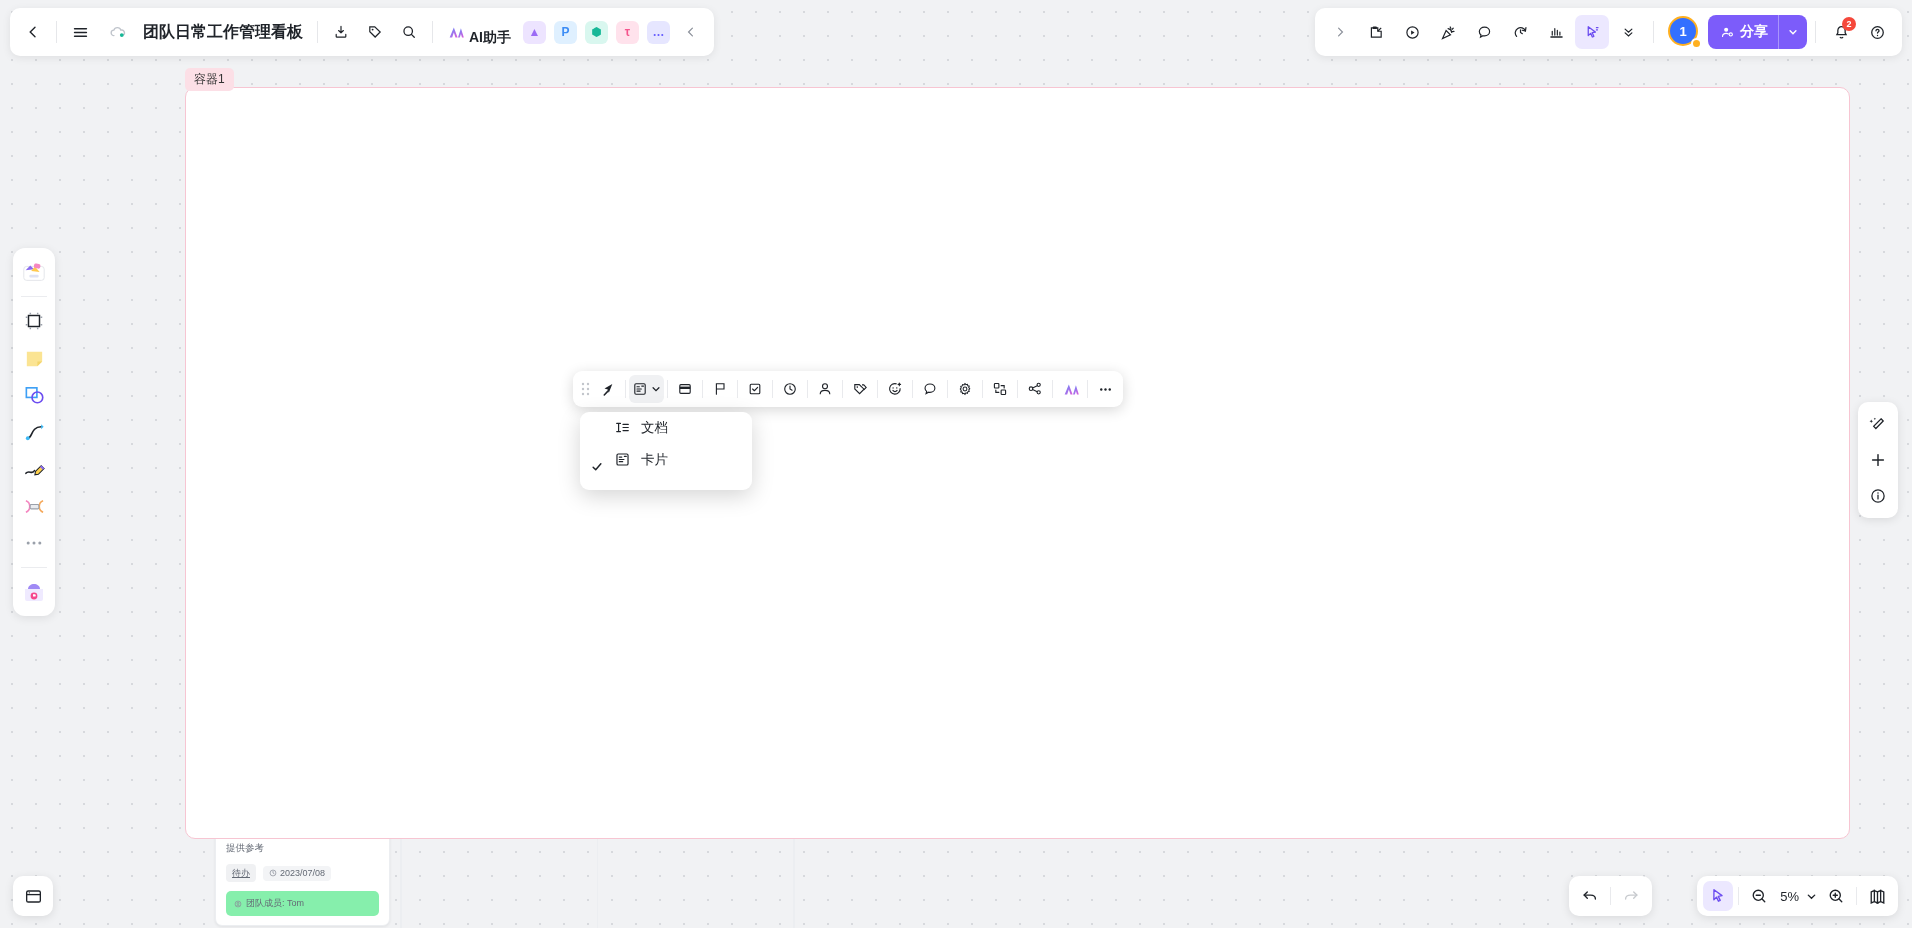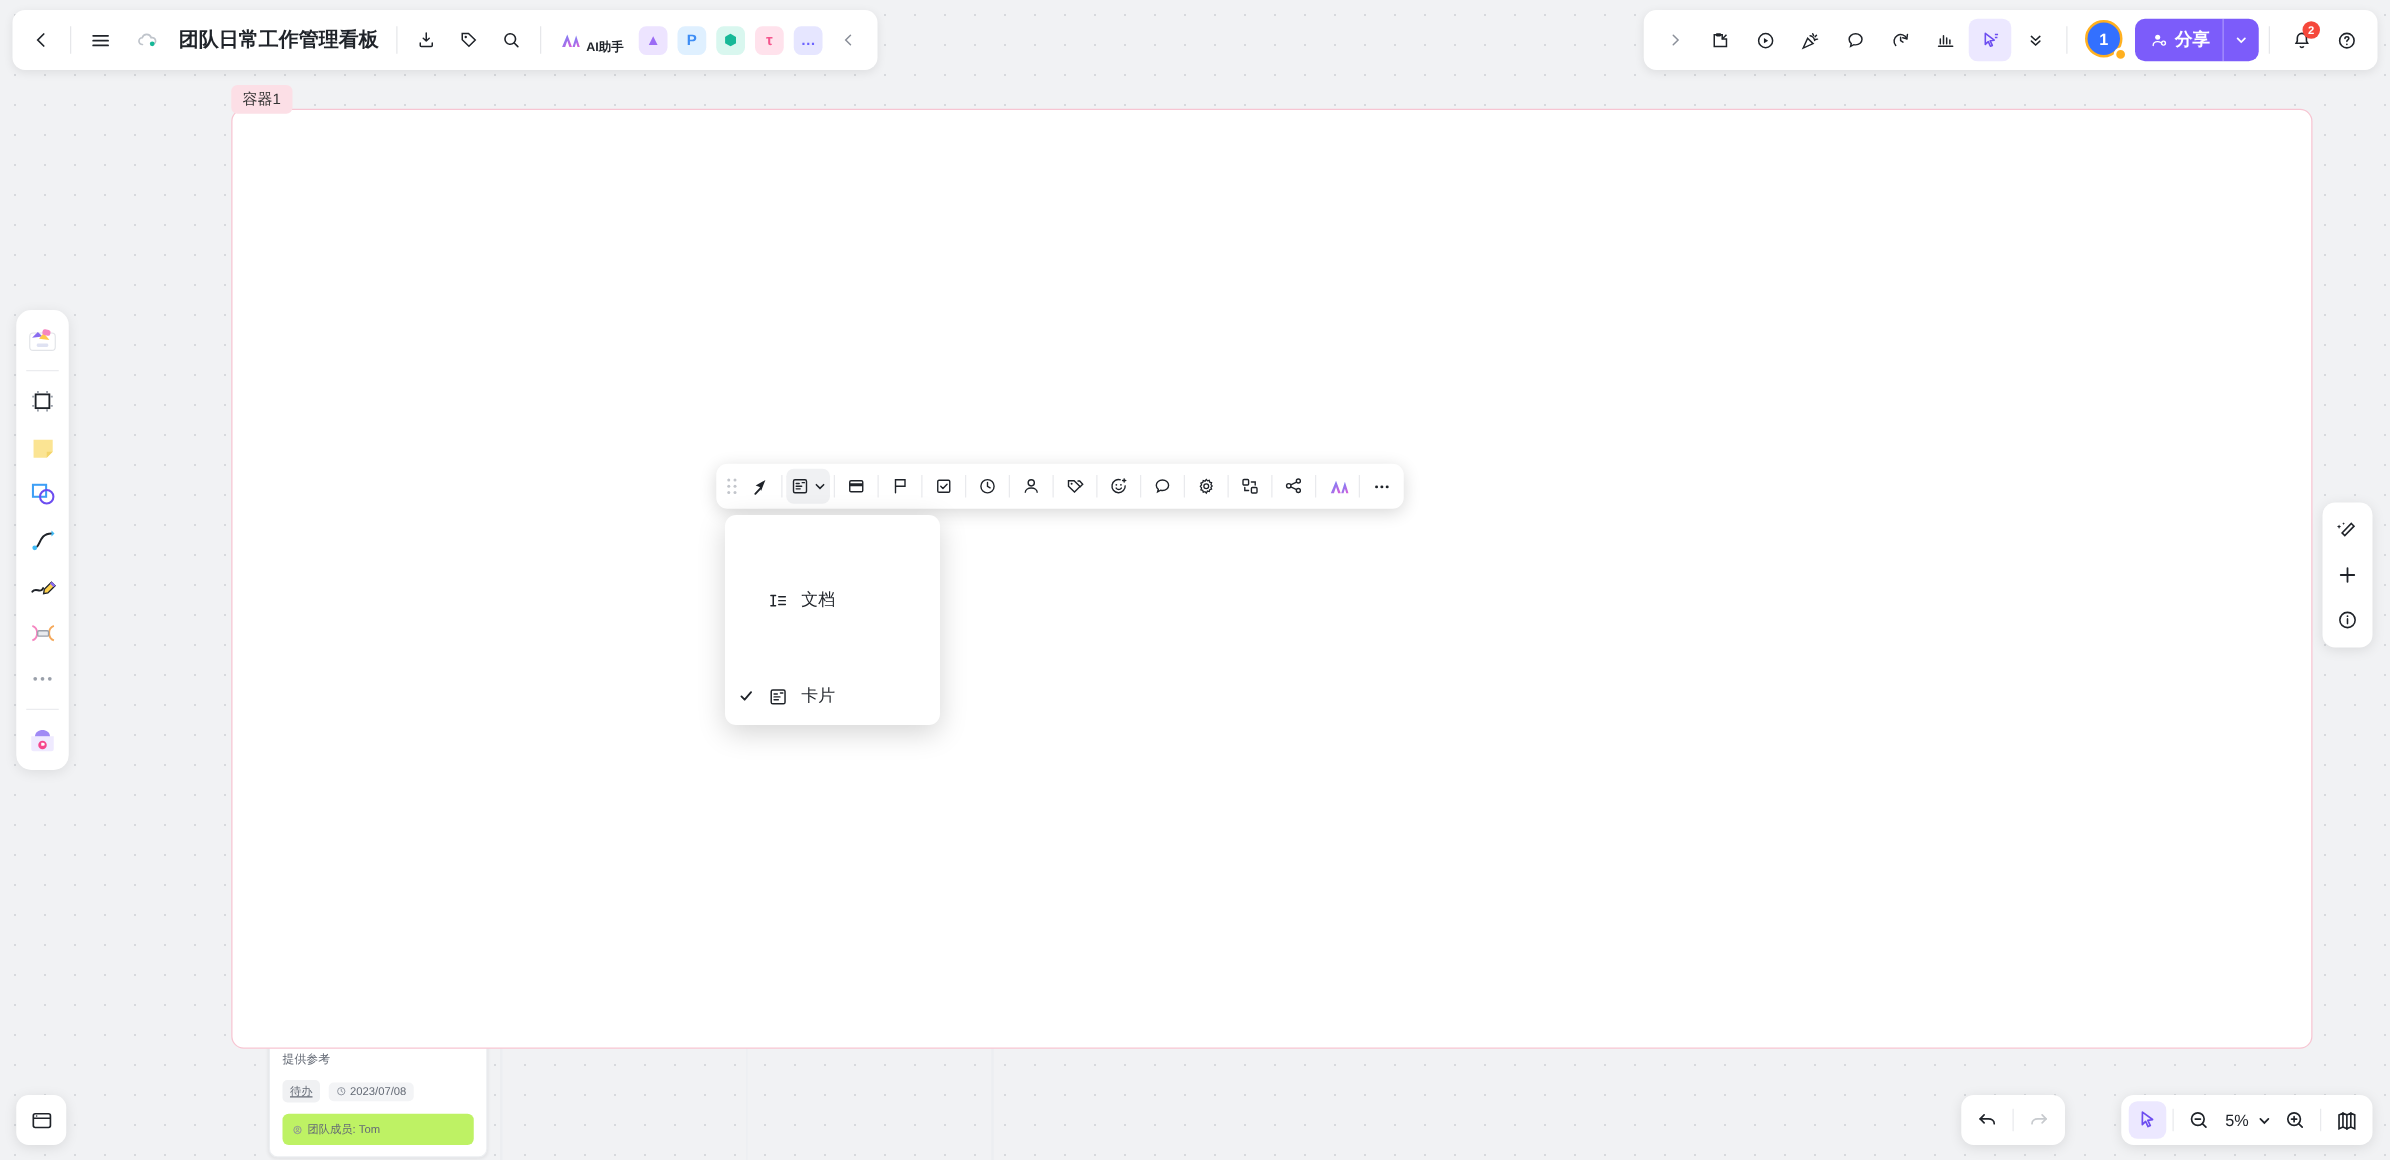--- a/index.html
+++ b/index.html
@@ -36,21 +36,21 @@
   .doc-title {
     font-size: 16px; font-weight: 700; color: #1f2329;
     padding: 0 8px; white-space: nowrap;
     cursor: pointer;
   }
   .cloud-ico { margin-left: 4px; }
   .ai-chip {
     display: flex; align-items: center; gap: 5px;
     padding: 0 8px; height: 30px; border-radius: 7px; cursor: pointer;
   }
-  .ai-chip span { font-size: 10px; font-weight: 700; color:#1f2329; white-space: nowrap; margin-top: 11px;}
+  .ai-chip span { font-size: 14px; font-weight: 700; color:#1f2329; white-space: nowrap; margin-top: 11px;}
   .app-ico {
     width: 23px; height: 23px; border-radius: 6px; margin: 0 4px;
     display:flex;align-items:center;justify-content:center;
     font-size: 12px; font-weight:700; cursor: pointer; flex:none;
   }
 
   .topbar-right {
     position: absolute; right: 10px; top: 8px;
     height: 48px;
     background: #fff; border-radius: 10px;
@@ -181,21 +181,21 @@
   .card-title { font-size: 12.5px; font-weight:700; color:#1f2329; margin-bottom: 7px; line-height:1.3;}
   .card-desc { font-size: 9.5px; color:#646a75; line-height:1.55; margin-bottom: 9px; }
   .card-meta { display:flex; align-items:center; gap:7px; margin-bottom: 9px; flex-wrap:wrap;}
   .tag { font-size: 9px; padding: 2.5px 6px; border-radius: 4px; white-space:nowrap;text-decoration:underline; }
   .date {
     font-size: 9px; color:#646a75; background:#f3f4f6;
     padding: 2.5px 6px; border-radius: 4px;
     display:flex; align-items:center; gap:3px; white-space:nowrap;
   }
   .assignee {
-    background:#bef264; border-radius:5px;
+    background:#86efac; border-radius:5px;
     font-size: 9px; color:#646a75;
     padding: 6px 8px; display:flex; align-items:center; gap:4px;
   }
   .add-btn {
     width: 100%; text-align:left; padding: 4px 6px;
     color:#b0b4bb; font-size: 15px; cursor:pointer; line-height: 1;
   }
   .col-plus-right {
     color:#b0b4bb; font-size:15px; cursor:pointer; padding: 10px 6px 0 6px;
   }
@@ -224,23 +224,23 @@
   .et-drag { color:#c2c5cb; padding: 0 4px; cursor:grab; display:flex; align-items:center;}
   .et-active { background:#f0f1f3; }
 
   .el-menu {
     position:absolute; left: 580px; top: 412px;
     width: 172px; background:#fff; border-radius: 9px;
     box-shadow: 0 6px 22px rgba(0,0,0,.17);
     padding: 7px 0; z-index: 61;
   }
   .em-item {
-    display:flex; align-items:center; gap: 10px;
+    display:flex; gap: 10px;
     height: 32px; padding: 0 10px; cursor:pointer;
-    font-size: 13.5px; color:#1f2329;margin-top:45px;
+    font-size: 13.5px; color:#1f2329;
   }
   .em-check { width: 14px; display:flex;align-items:center;justify-content:center; color:#1f2329; }
 
   
   .bottom-left-btn {
     position:absolute; left: 13px; bottom: 12px;
     width: 40px; height: 40px; background:#fff; border-radius: 10px;
     box-shadow: 0 2px 10px rgba(0,0,0,.1);
     display:flex;align-items:center;justify-content:center;cursor:pointer;
     z-index:30;

